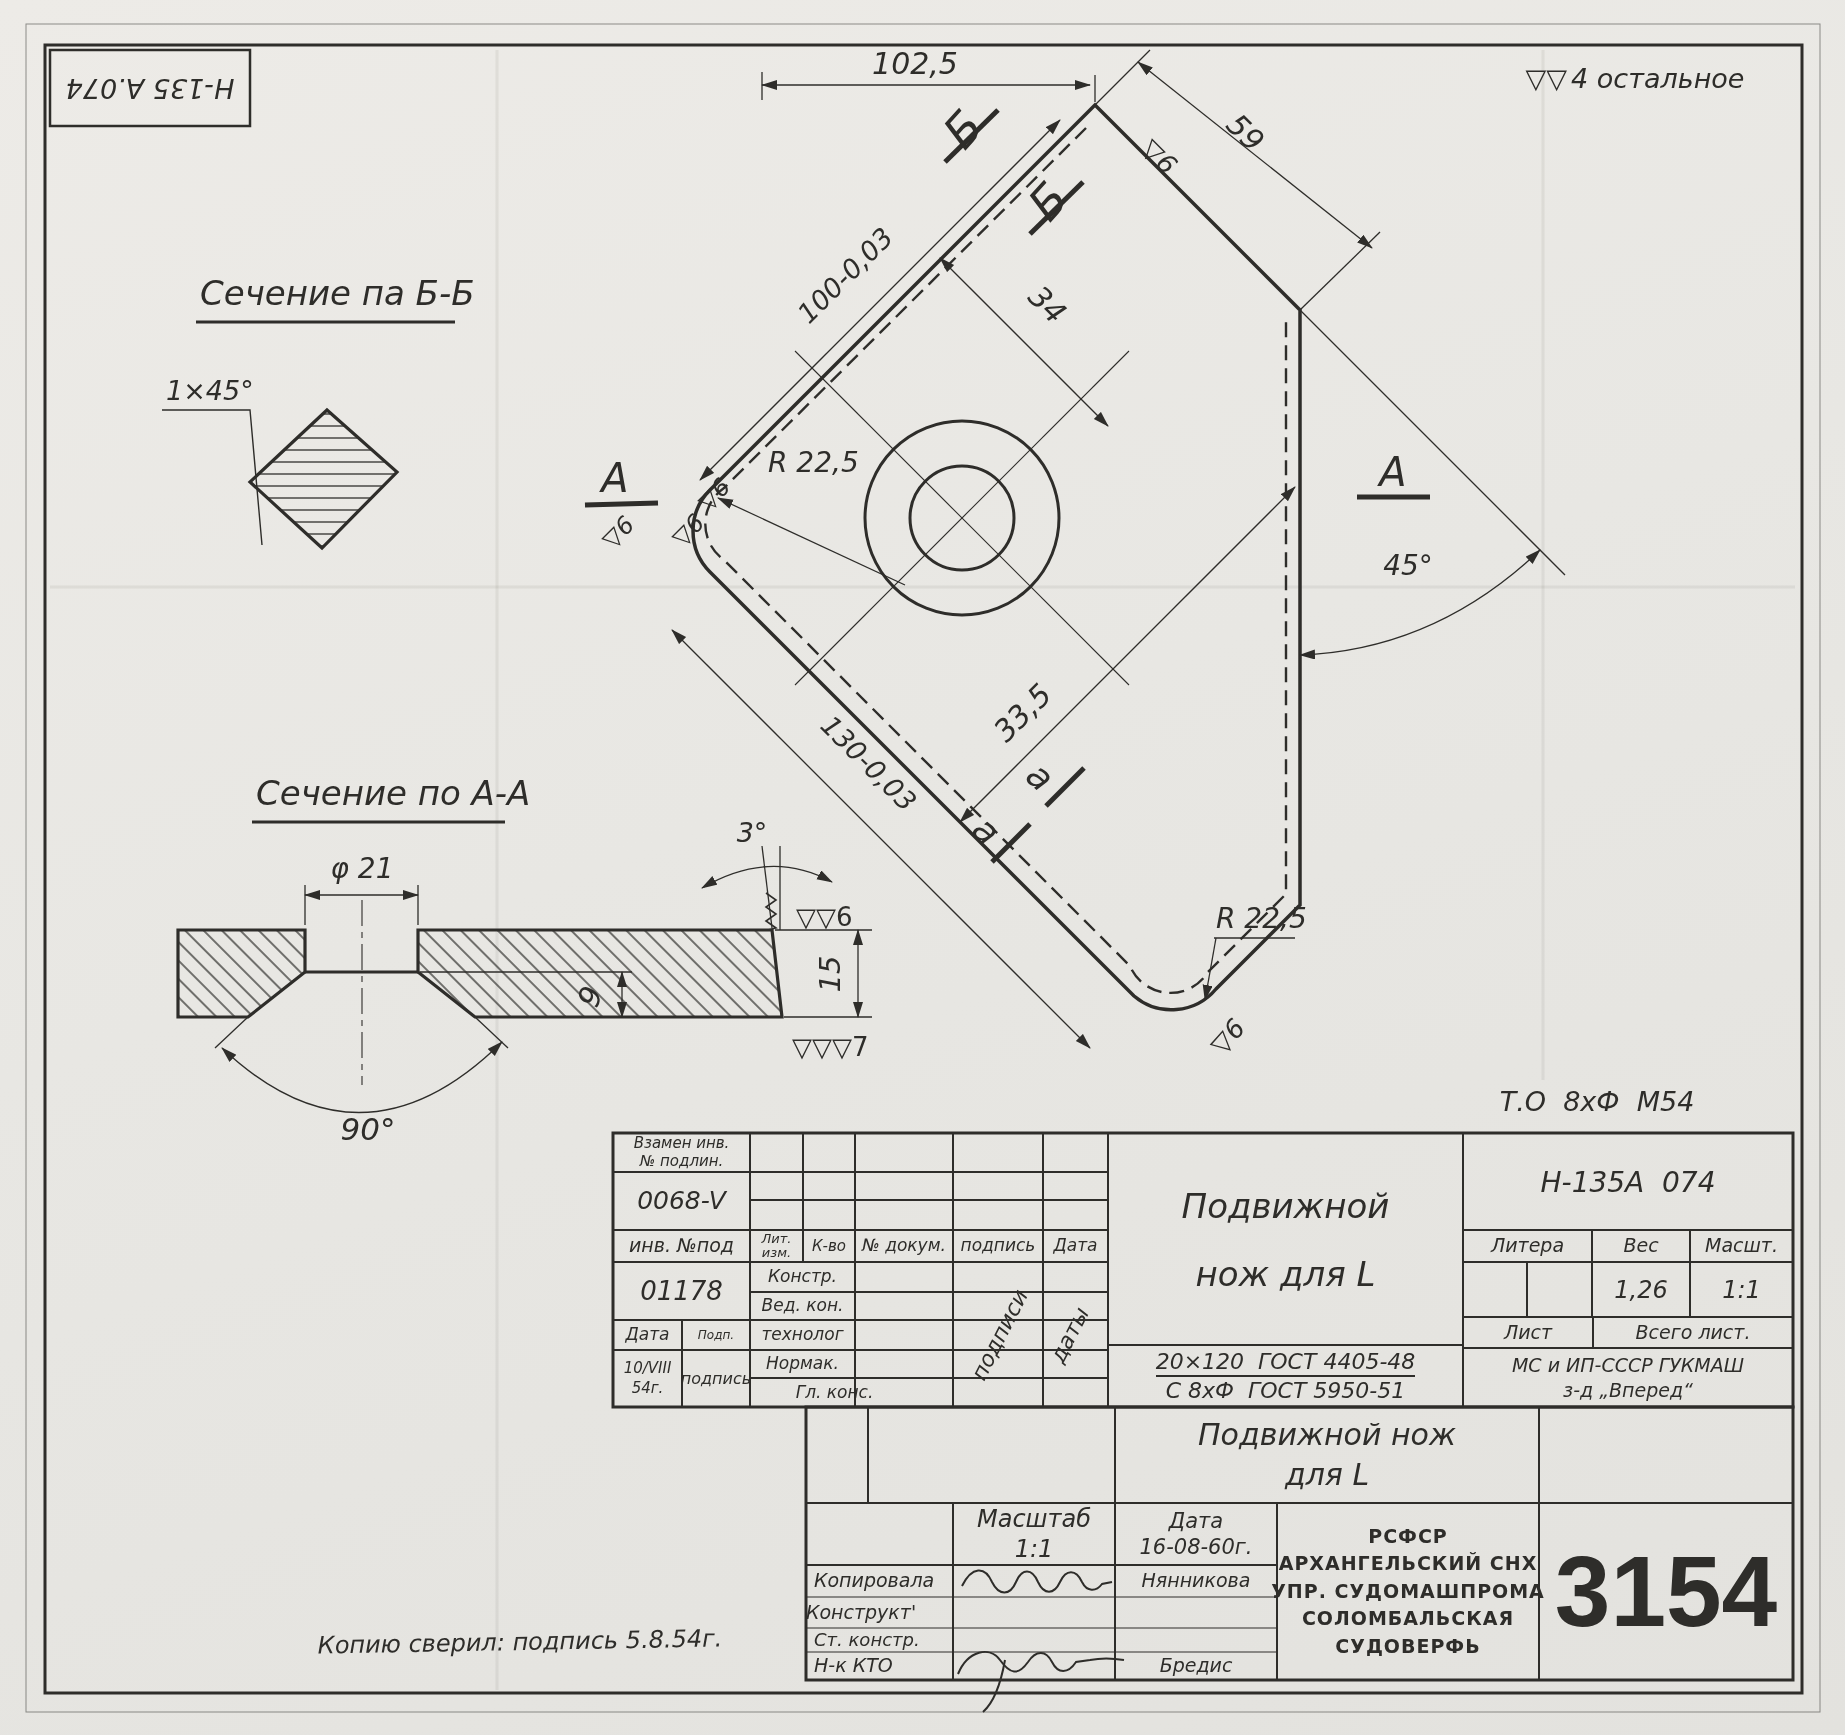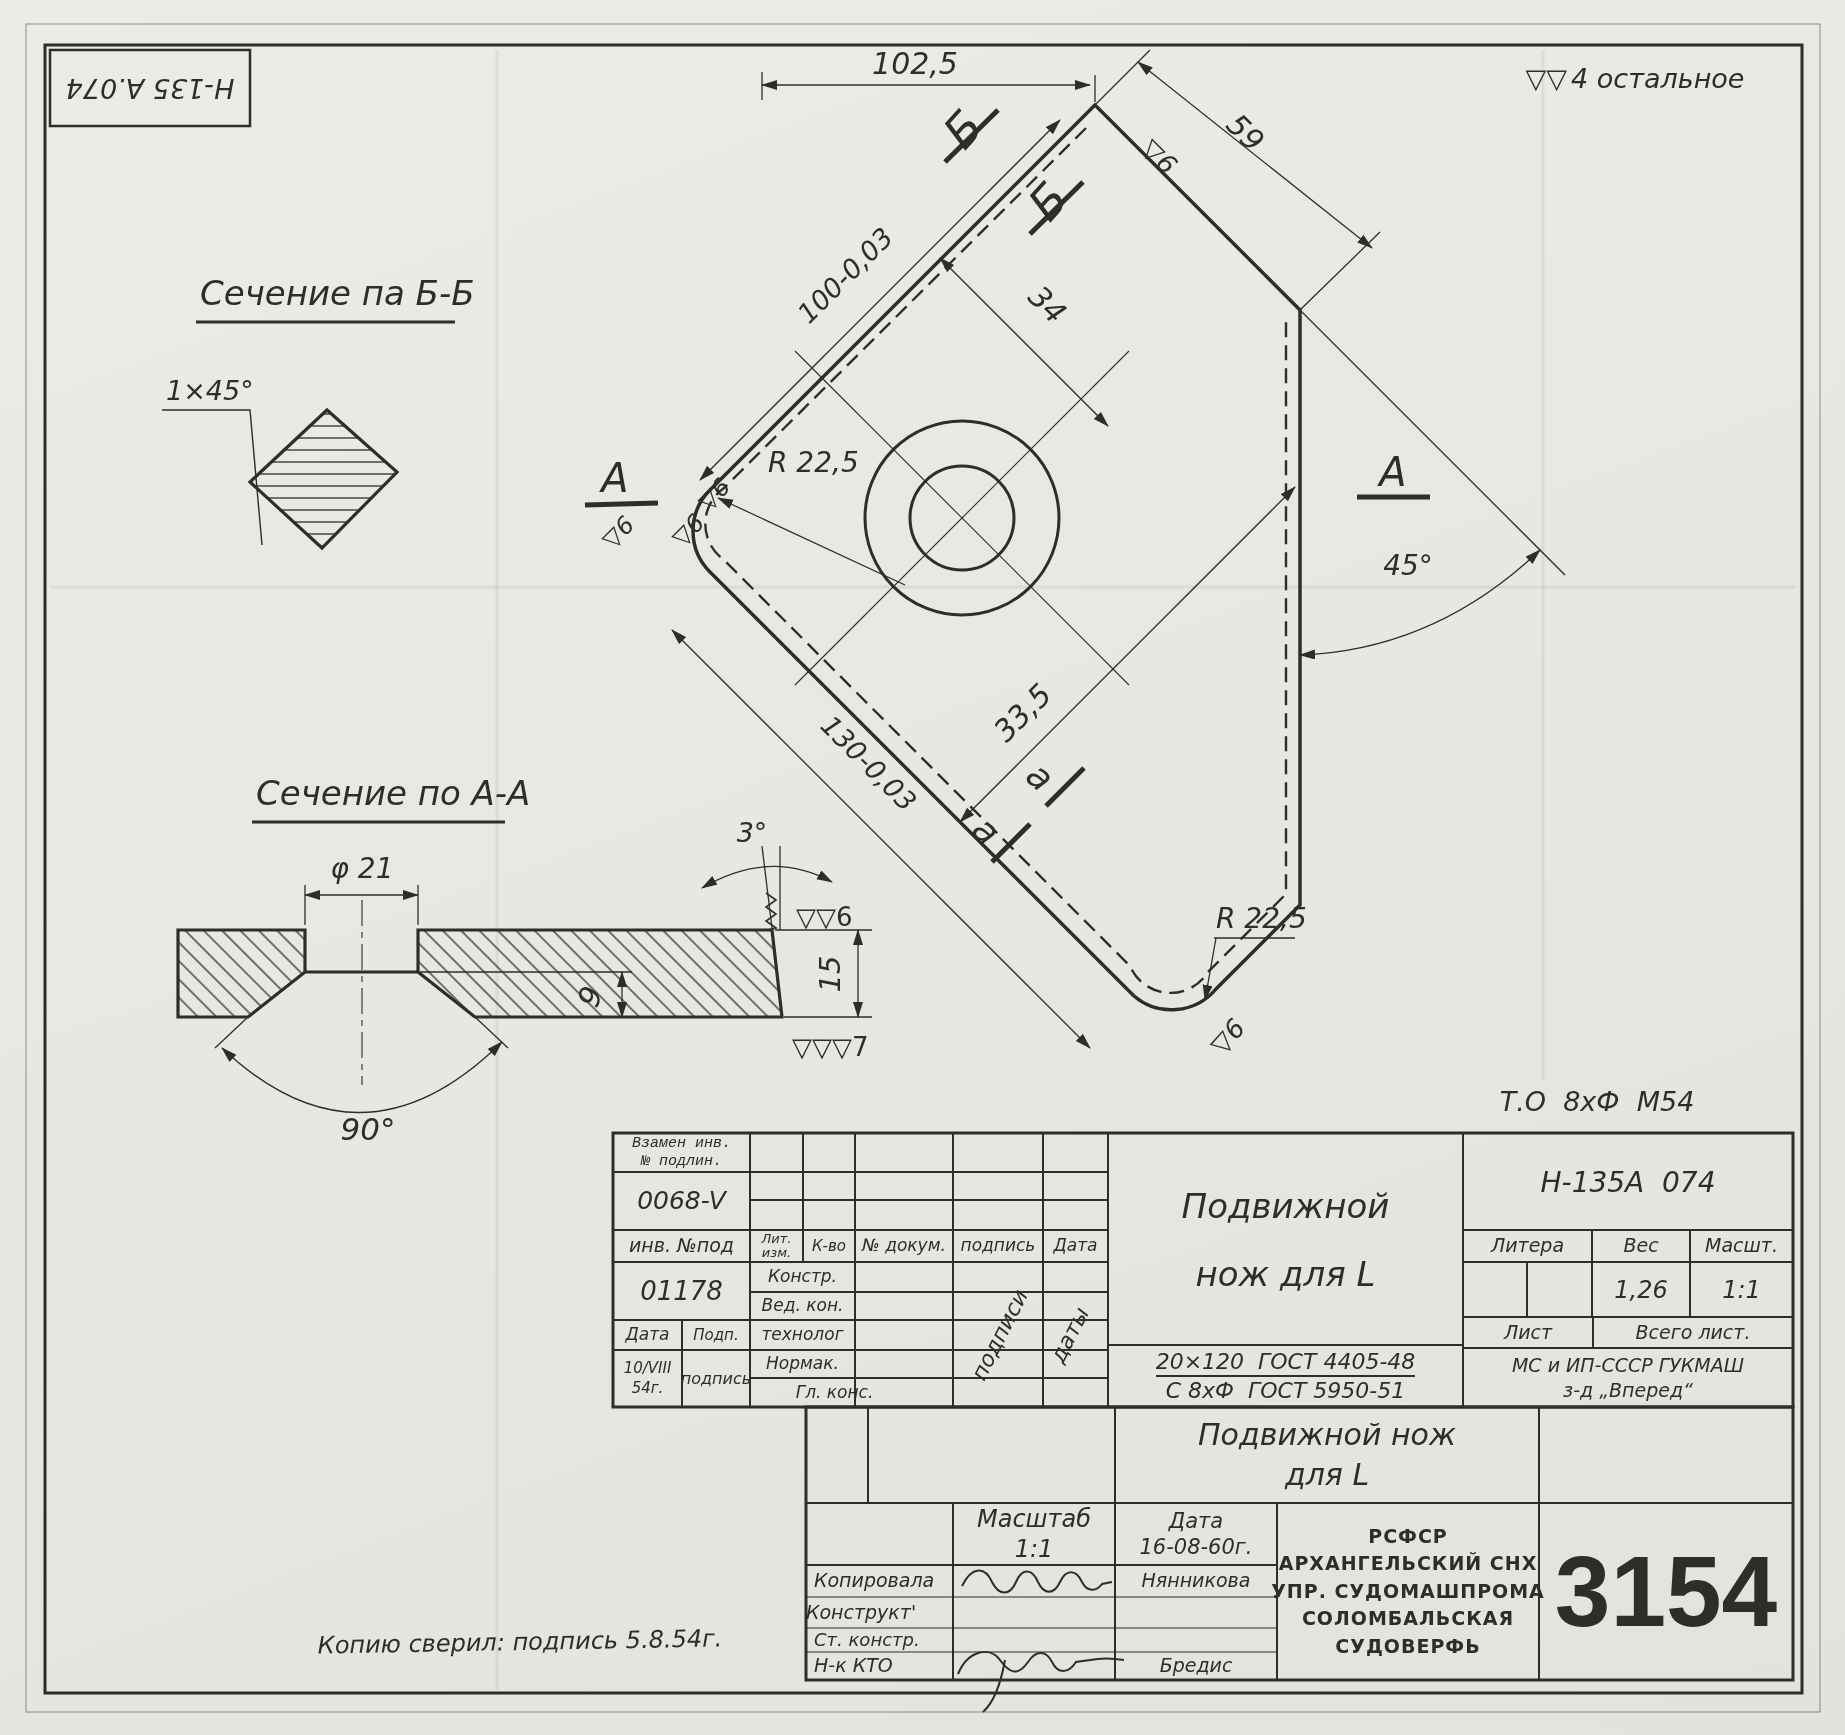--- a/index.html
+++ b/index.html
@@ -223,29 +223,29 @@
 
   <div class="t" style="left:1495px;top:58px;width:280px;height:42px;font-size:27px;">
     <span style="font-style:normal;margin-right:4px;">▽▽</span>
     <span>4 остальное</span>
   </div>
 
   <div class="t" style="left:1462px;top:1082px;width:270px;height:40px;font-size:27px;">Т.О  8хФ  М54</div>
 
   <div class="t" style="left:300px;top:1622px;width:440px;height:40px;font-size:24px;transform:rotate(-1deg);">Копию сверил: подпись 5.8.54г.</div>
 
-  <div class="t col" style="left:613px;top:1133px;width:137px;height:39px;font-size:15px;line-height:1.15;font-family:Liberation Mono, monospace;">
+  <div class="t col" style="left:613px;top:1133px;width:137px;height:39px;font-size:15px;line-height:1.15;">
     <span>Взамен инв.</span>
     <span>№ подлин.</span>
   </div>
   <div class="t" style="left:613px;top:1172px;width:137px;height:58px;font-size:25px;">0068-V</div>
   <div class="t" style="left:613px;top:1230px;width:137px;height:32px;font-size:19px;">инв. №под</div>
   <div class="t" style="left:613px;top:1262px;width:137px;height:58px;font-size:26px;">01178</div>
   <div class="t" style="left:613px;top:1320px;width:69px;height:30px;font-size:17px;">Дата</div>
-  <div class="t" style="left:682px;top:1320px;width:68px;height:30px;font-size:15px;border-radius:15px;">Подп.</div>
+  <div class="t" style="left:682px;top:1320px;width:68px;height:30px;font-size:12px;border-radius:15px;">Подп.</div>
   <div class="t col" style="left:613px;top:1350px;width:69px;height:57px;font-size:15px;line-height:1.3;">
     <span>10/VIII</span>
     <span>54г.</span>
   </div>
   <div class="t" style="left:682px;top:1350px;width:68px;height:57px;font-size:16px;overflow:hidden;">подпись</div>
 
   <div class="t col" style="left:750px;top:1230px;width:53px;height:32px;font-size:13px;line-height:1.1;">
     <span>Лит.</span>
     <span>изм.</span>
   </div>

